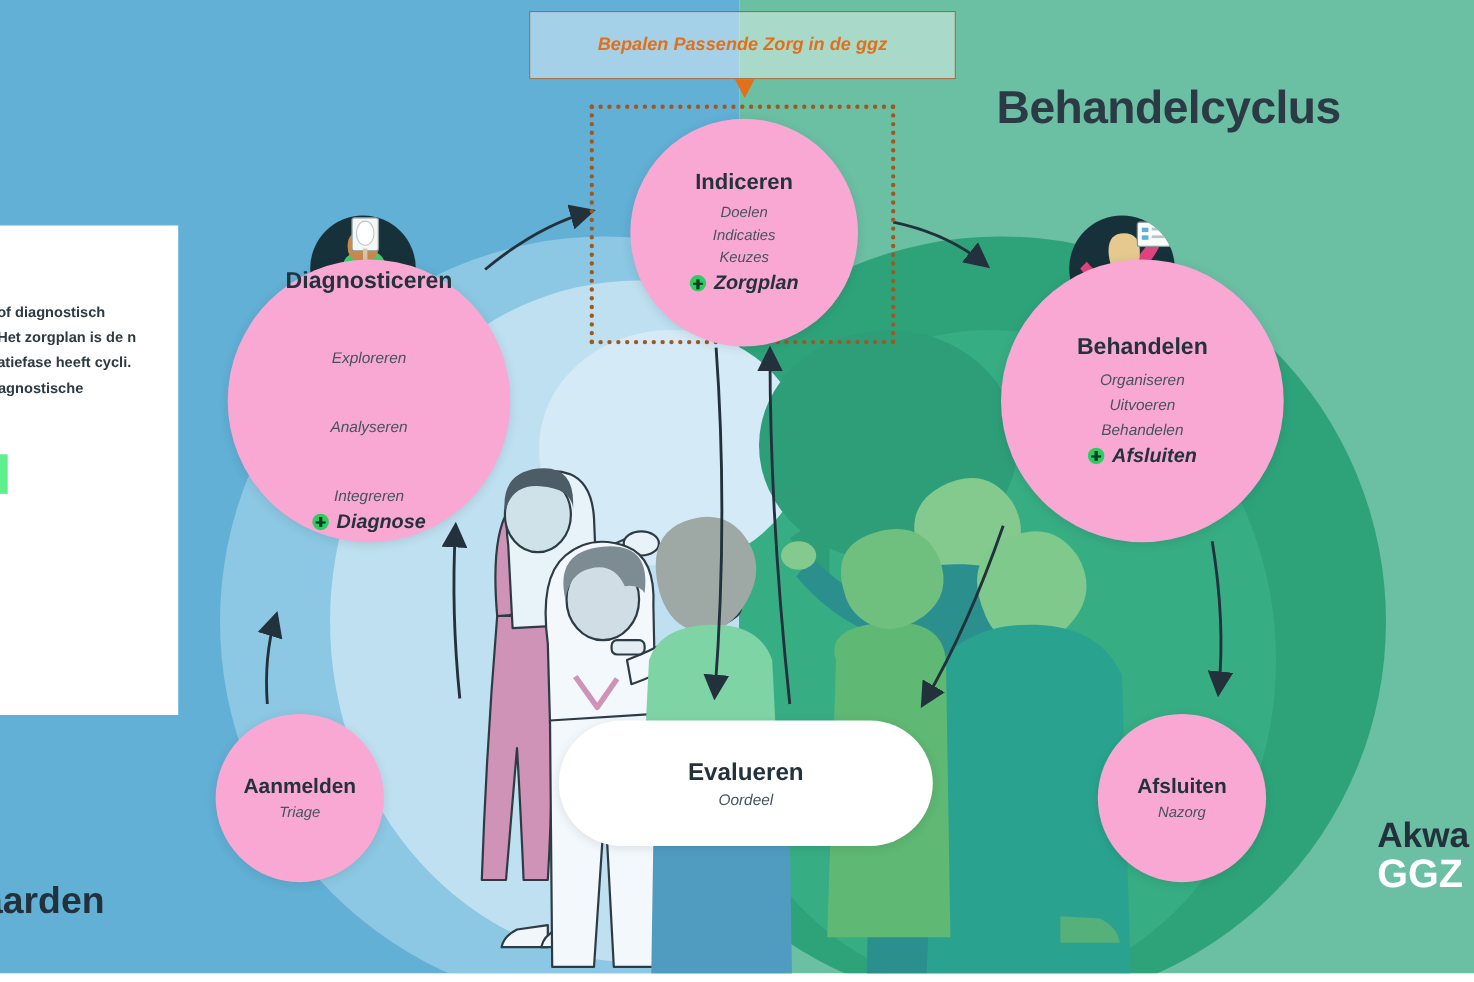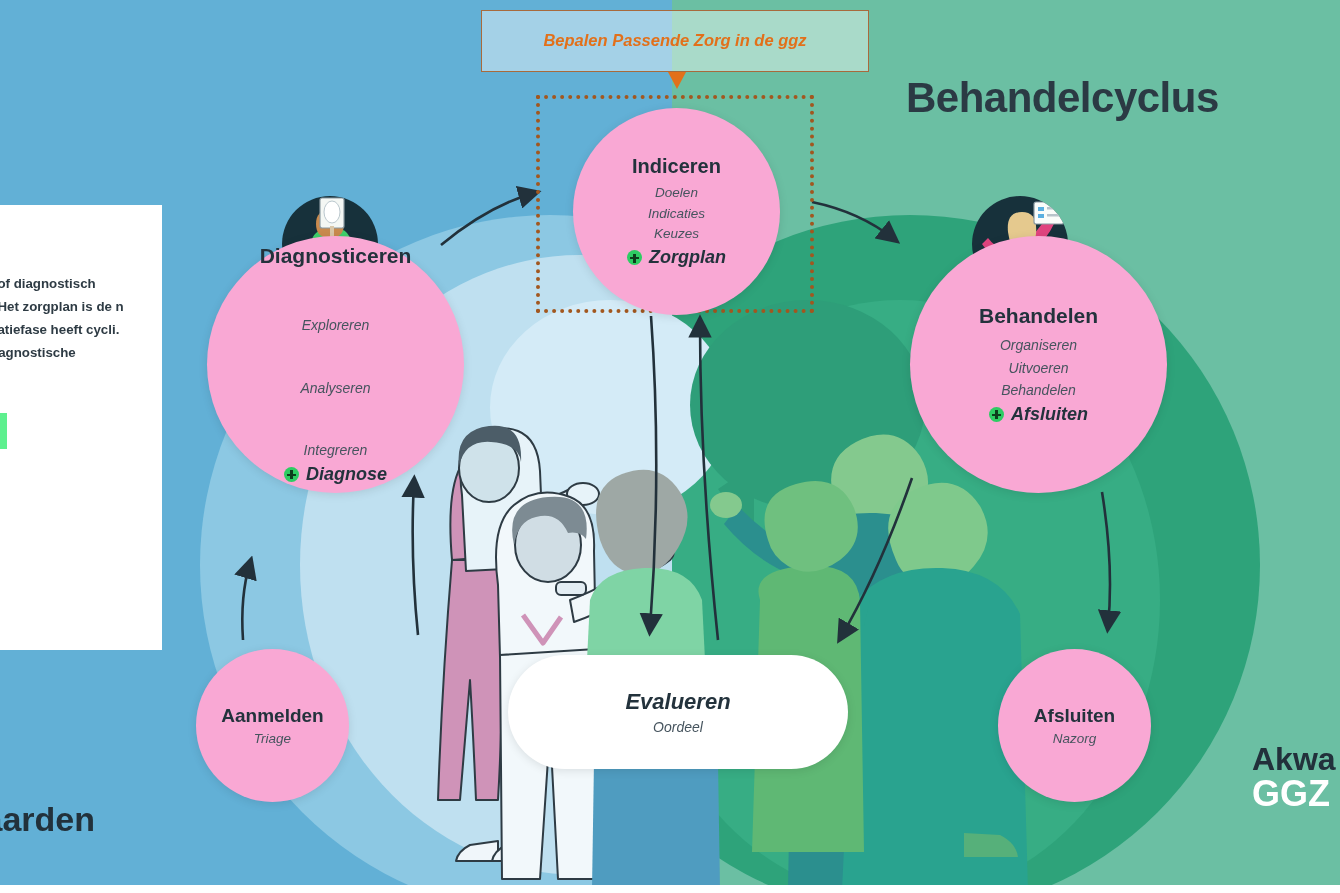--- a/index.html
+++ b/index.html
@@ -80,21 +80,21 @@
   .plusrow .lbl{font-style:italic;font-weight:bold;font-size:18px;color:#23323c;}
 
   #n-aanmelden{left:196px;top:649px;width:153px;height:153px;}
   #n-afsluiten{left:998px;top:649px;width:153px;height:153px;}
   #n-aanmelden .title,#n-afsluiten .title{font-size:19px;margin-bottom:4px;}
   #n-aanmelden .sub,#n-afsluiten .sub{font-size:13.5px;}
 
   #n-evalueren{position:absolute;left:508px;top:655px;width:340px;height:114px;background:#fff;
     border-radius:60px;display:flex;flex-direction:column;align-items:center;justify-content:center;
     box-shadow:0 2px 10px rgba(0,0,0,0.10);}
-  #n-evalueren .title{font-size:22px;font-weight:bold;color:#23323c;margin-bottom:4px;font-style:italic;}
+  #n-evalueren .title{font-size:22px;font-weight:bold;color:#23323c;margin-bottom:4px;}
   #n-evalueren .sub{font-size:14px;font-style:italic;color:#46545e;}
 
   
   .avatar{position:absolute;width:96px;height:96px;border-radius:50%;background:#17313b;overflow:hidden;}
   #av-left{left:282px;top:196px;}
   #av-right{left:972px;top:196px;}
   .av-art{position:absolute;left:0;top:0;width:96px;height:96px;}
 
   
   #info-panel{position:absolute;left:-148px;top:205px;width:310px;height:445px;background:#fff;

